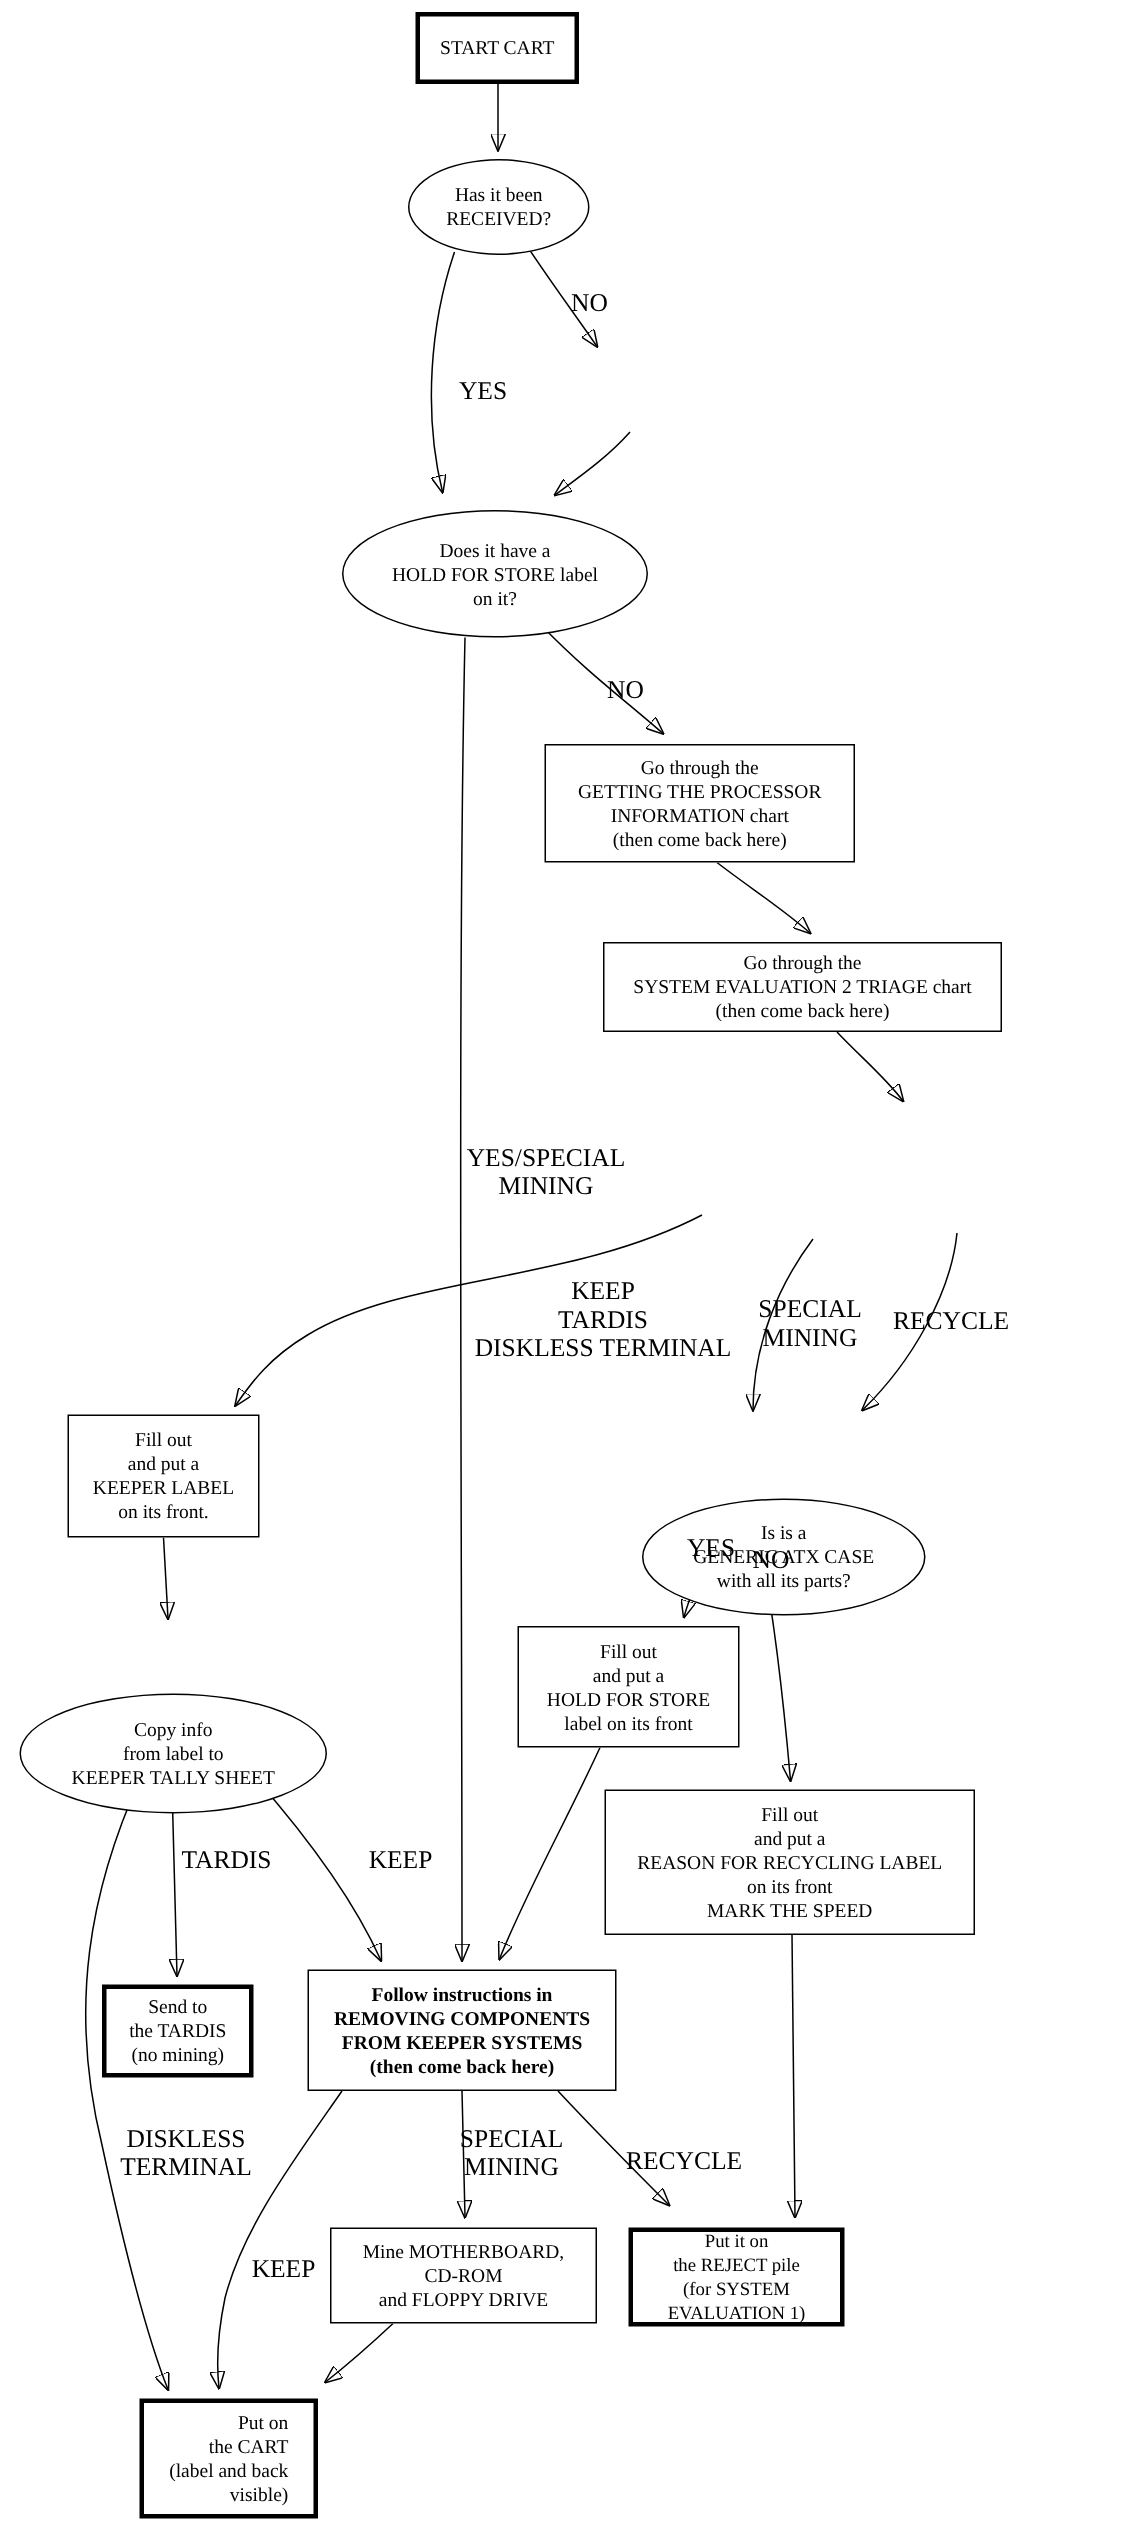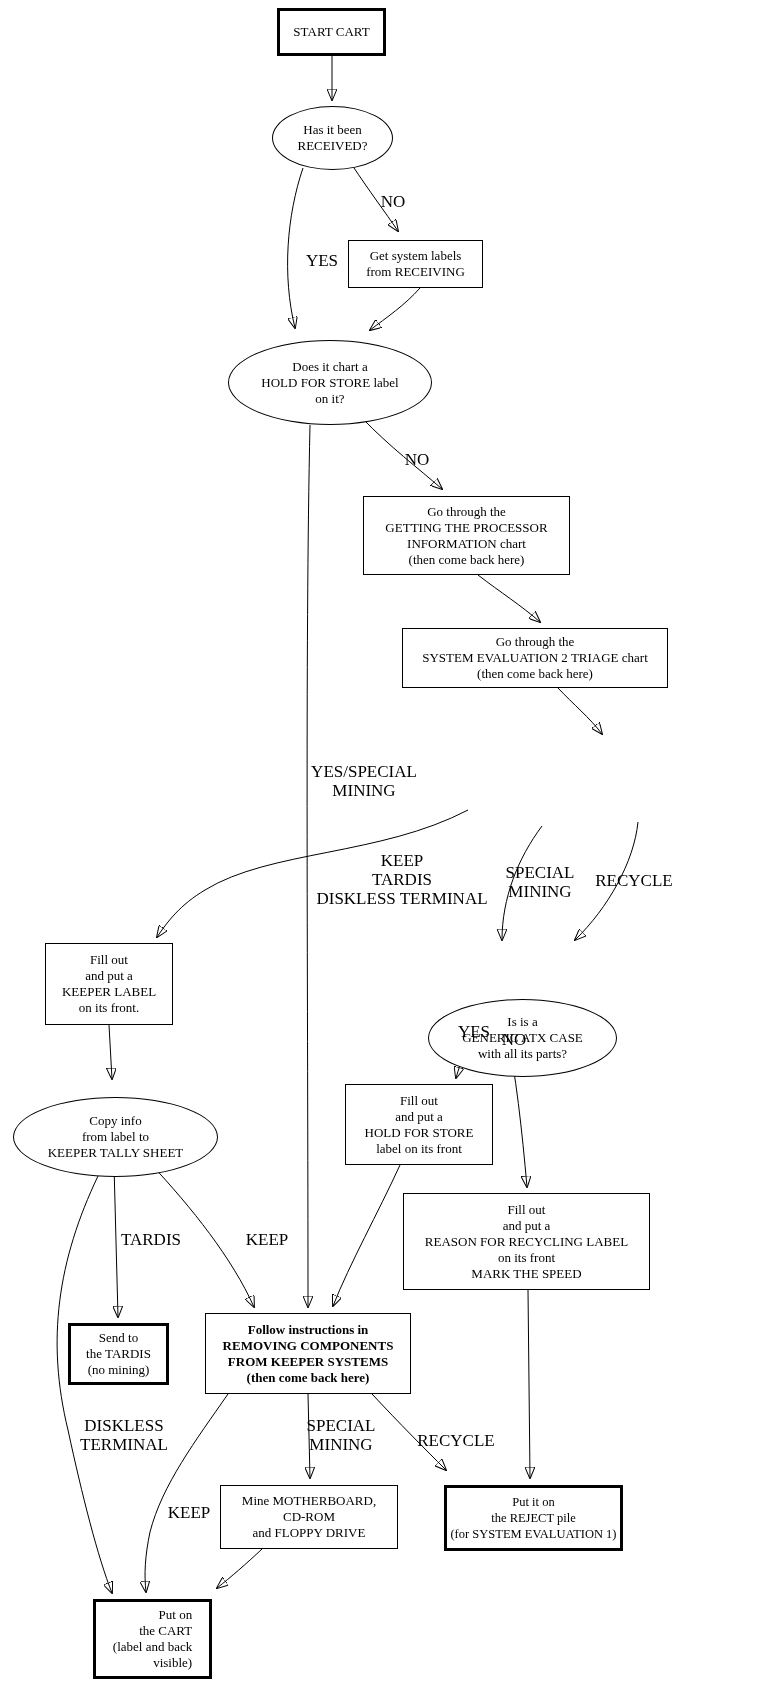--- a/index.html
+++ b/index.html
@@ -68,24 +68,22 @@
     <path d="M372,1394 C400,1424 424,1448 446,1470" marker-end="url(#arrow)"></path>
     <path d="M228,1394 C196,1440 162,1485 150,1532 C145,1556 144,1574 146,1592" marker-end="url(#arrow)"></path>
     <path d="M262,1549 C246,1564 231,1577 217,1588" marker-end="url(#arrow)"></path>
   </svg>
 
   <div class="node bbox" style="left:277px;top:8px;width:109px;height:48px;">START CART</div>
 
   <div class="node ellipse" style="left:272px;top:106px;width:121px;height:64px;">Has it been
 RECEIVED?</div>
 
-  <div class="node box" style="left:348px;top:240px;width:135px;height:48px;">Get system labels
-from RECEIVING</div>
 
-  <div class="node ellipse" style="left:228px;top:340px;width:204px;height:85px;">Does it chart a
+  <div class="node ellipse" style="left:228px;top:340px;width:204px;height:85px;">Does it have a
 HOLD FOR STORE label
 on it?</div>
 
   <div class="node box" style="left:363px;top:496px;width:207px;height:79px;">Go through the
 GETTING THE PROCESSOR
 INFORMATION chart
 (then come back here)</div>
 
   <div class="node box" style="left:402px;top:628px;width:266px;height:60px;">Go through the
 SYSTEM EVALUATION 2 TRIAGE chart
@@ -94,21 +92,21 @@
 
   <div class="node ellipse" style="left:428px;top:999px;width:189px;height:78px;">Is is a
 GENERIC ATX CASE
 with all its parts?</div>
 
   <div class="node box" style="left:45px;top:943px;width:128px;height:82px;">Fill out
 and put a
 KEEPER LABEL
 on its front.</div>
 
-  <div class="node ellipse" style="left:13px;top:1097px;width:205px;height:80px;">Copy info
+  <div class="node ellipse" style="left:13px;top:1129px;width:205px;height:80px;">Copy info
 from label to
 KEEPER TALLY SHEET</div>
 
   <div class="node box" style="left:345px;top:1084px;width:148px;height:81px;">Fill out
 and put a
 HOLD FOR STORE
 label on its front</div>
 
   <div class="node box" style="left:403px;top:1193px;width:247px;height:97px;">Fill out
 and put a
@@ -122,21 +120,21 @@
 (then come back here)</div>
 
   <div class="node bbox" style="left:68px;top:1323px;width:101px;height:62px;">Send to
 the TARDIS
 (no mining)</div>
 
   <div class="node box" style="left:220px;top:1485px;width:178px;height:64px;">Mine MOTHERBOARD,
 CD-ROM
 and FLOPPY DRIVE</div>
 
-  <div class="node bbox" style="left:419px;top:1485px;width:179px;height:66px;font-size:12.5px;margin-left:25px;">Put it on
+  <div class="node bbox" style="left:419px;top:1485px;width:144px;height:66px;font-size:12.5px;">Put it on
 the REJECT pile
 (for SYSTEM EVALUATION 1)</div>
 
   <div class="node bbox" style="left:93px;top:1599px;width:119px;height:80px;text-align:right;">Put on
 the CART
 (label and back
 visible)</div>
 
   <div class="elabel" style="left:393px;top:192px;">NO</div>
   <div class="elabel" style="left:322px;top:251px;">YES</div>

